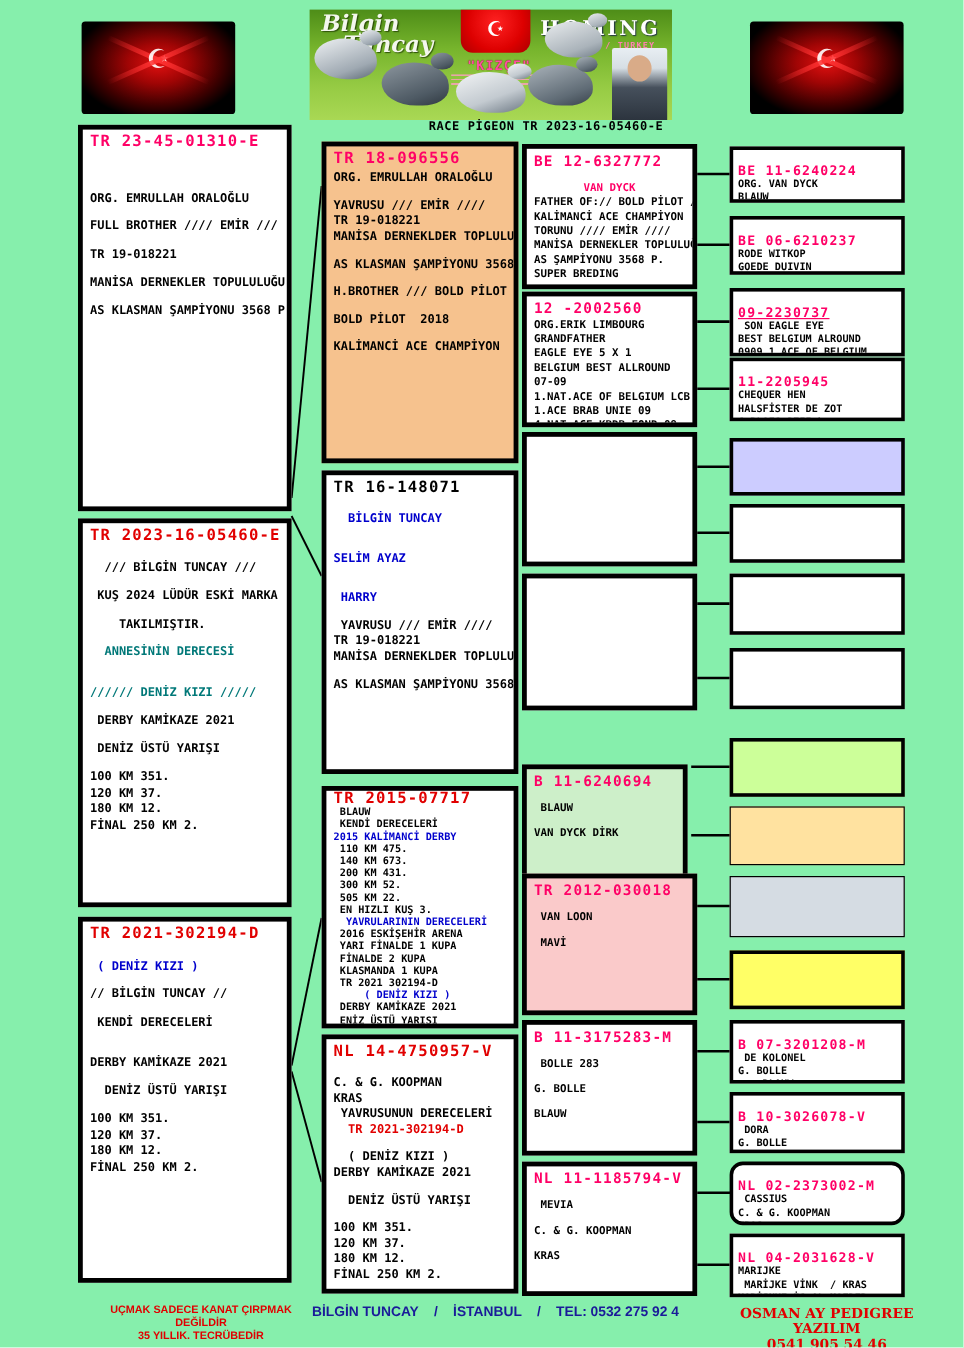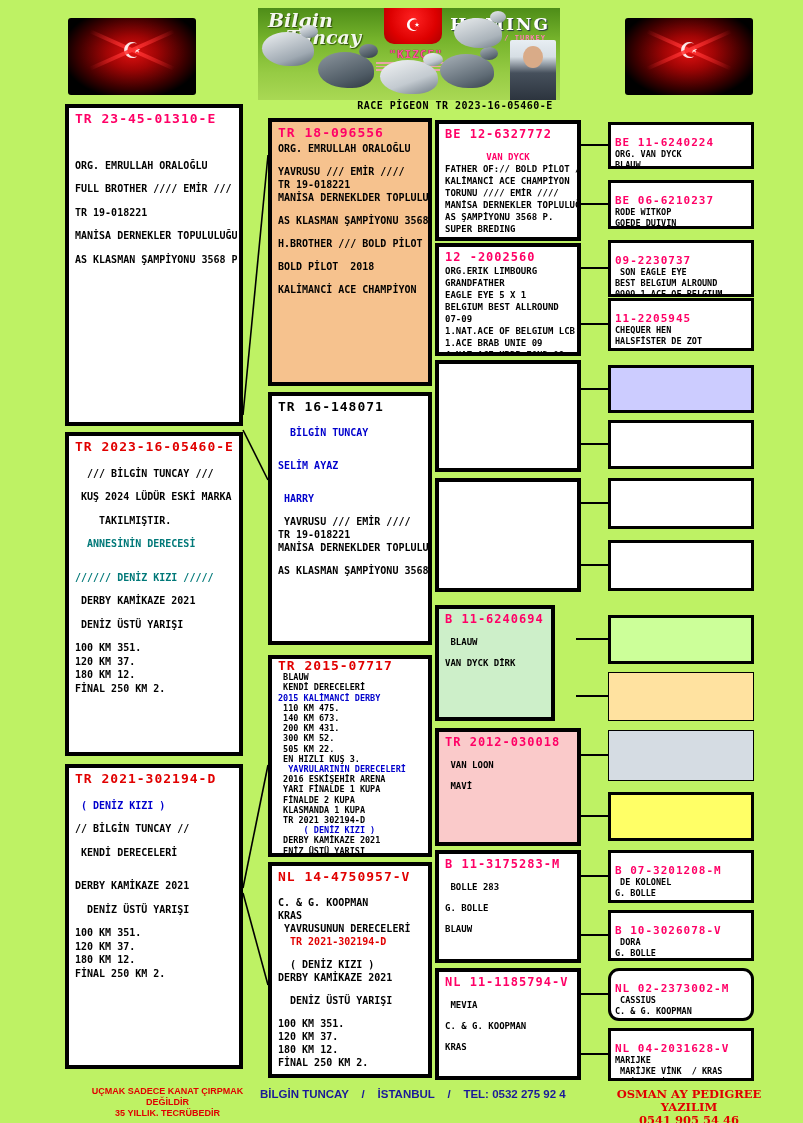--- a/index.html
+++ b/index.html
@@ -1,16 +1,16 @@
 <!DOCTYPE html>
 <html><head>
 <meta charset="utf-8">
 <style>
   html,body{margin:0;padding:0;background:#fff;}
-  .page{position:relative;width:803px;height:1123px;background:#bef264;overflow:hidden;
+  .page{position:relative;width:803px;height:1123px;background:#86efac;overflow:hidden;
         font-family:"DejaVu Sans Mono", monospace;}
   
   .connectors{position:absolute;left:0;top:0;z-index:1;}
   
   .box{position:absolute;border:4px solid #000;background:#fff;box-sizing:border-box;
        padding:4px 6px;z-index:2;font-weight:bold;color:#000;white-space:pre;overflow:hidden;}
   .box-title{font-weight:bold;letter-spacing:1px;white-space:pre;}
   .box-line{white-space:pre;min-height:1em;}
   .col1{font-size:10px;line-height:13.5px;}
   .col2{font-size:10px;line-height:13px;}
@@ -27,21 +27,21 @@
   .p1{left:65px;top:432px;width:178px;height:324px;}
   .p2{left:65px;top:764px;width:178px;height:305px;}
   .p3{left:268px;top:118px;width:164px;height:268px;}
   .p4{left:268px;top:392px;width:164px;height:253px;}
   .p5{left:268px;top:655px;width:164px;height:202px;}
   .p6{left:268px;top:862px;width:164px;height:216px;}
   .p7{left:435px;top:120px;width:146px;height:121px;}
   .p8{left:435px;top:243px;width:146px;height:113px;}
   .p9{left:435px;top:360px;width:146px;height:112px;}
   .p10{left:435px;top:478px;width:146px;height:114px;}
-  .p11{left:435px;top:605px;width:120px;height:116px;}
+  .p11{left:435px;top:637px;width:138px;height:116px;}
   .p12{left:435px;top:728px;width:146px;height:118px;}
   .p13{left:435px;top:850px;width:146px;height:113px;}
   .p14{left:435px;top:968px;width:146px;height:112px;}
   .p15{left:608px;top:122px;width:146px;height:47px;}
   .p16{left:608px;top:180px;width:146px;height:49px;}
   .p17{left:608px;top:240px;width:146px;height:57px;}
   .p18{left:608px;top:298px;width:146px;height:53px;}
   .p19{left:608px;top:365px;width:146px;height:48px;}
   .p20{left:608px;top:420px;width:146px;height:49px;}
   .p21{left:608px;top:478px;width:146px;height:51px;}
@@ -170,21 +170,21 @@
   <div class="box col3 p7" style="background: rgb(255, 255, 255);"><div class="box-title" style="color: rgb(255, 0, 102);">BE 12-6327772</div><div class="box-line"></div><div class="box-line" style="color: rgb(255, 0, 102); text-align: center;">VAN DYCK</div><div class="box-line">FATHER OF:// BOLD PİLOT ///</div><div class="box-line">KALİMANCİ ACE CHAMPİYON</div><div class="box-line">TORUNU //// EMİR ////</div><div class="box-line">MANİSA DERNEKLER TOPLULUĞU</div><div class="box-line">AS ŞAMPİYONU 3568 P.</div><div class="box-line">SUPER BREDING</div></div>
   <div class="box col3 p8" style="background: rgb(255, 255, 255);"><div class="box-title" style="color: rgb(255, 0, 102);">12 -2002560</div><div class="box-line">ORG.ERIK LIMBOURG</div><div class="box-line">GRANDFATHER</div><div class="box-line">EAGLE EYE 5 X 1</div><div class="box-line">BELGIUM BEST ALLROUND</div><div class="box-line">07-09</div><div class="box-line">1.NAT.ACE OF BELGIUM LCB</div><div class="box-line">1.ACE BRAB UNIE 09</div><div class="box-line">4.NAT ACE KBDB FOND 09</div></div>
   <div class="box col3 p9" style="background: rgb(255, 255, 255);"></div>
   <div class="box col3 p10" style="background: rgb(255, 255, 255);"></div>
   <div class="box col3 p11" style="background: rgb(205, 239, 201);"><div class="box-title" style="color: rgb(255, 0, 102);">B 11-6240694</div><div class="box-line"></div><div class="box-line"> BLAUW</div><div class="box-line"></div><div class="box-line">VAN DYCK DİRK</div></div>
   <div class="box col3 p12" style="background: rgb(250, 202, 202);"><div class="box-title" style="color: rgb(255, 0, 102);">TR 2012-030018</div><div class="box-line"></div><div class="box-line"> VAN LOON</div><div class="box-line"></div><div class="box-line"> MAVİ</div></div>
   <div class="box col3 p13" style="background: rgb(255, 255, 255);"><div class="box-title" style="color: rgb(255, 0, 102);">B 11-3175283-M</div><div class="box-line"></div><div class="box-line"> BOLLE 283</div><div class="box-line"></div><div class="box-line">G. BOLLE</div><div class="box-line"></div><div class="box-line">BLAUW</div></div>
   <div class="box col3 p14" style="background: rgb(255, 255, 255);"><div class="box-title" style="color: rgb(255, 0, 102);">NL 11-1185794-V</div><div class="box-line"></div><div class="box-line"> MEVIA</div><div class="box-line"></div><div class="box-line">C. &amp; G. KOOPMAN</div><div class="box-line"></div><div class="box-line">KRAS</div></div>
   <div class="box col4 p15" style="background: rgb(255, 255, 255);"><div class="box-title" style="color: rgb(255, 0, 102);">BE 11-6240224</div><div class="box-line">ORG. VAN DYCK</div><div class="box-line">BLAUW</div></div>
   <div class="box col4 p16" style="background: rgb(255, 255, 255);"><div class="box-title" style="color: rgb(255, 0, 102);">BE 06-6210237</div><div class="box-line">RODE WITKOP</div><div class="box-line">GOEDE DUIVIN</div></div>
-  <div class="box col4 p17" style="background: rgb(255, 255, 255);"><div class="box-title" style="color: rgb(255, 0, 102);">09-2230737</div><div class="box-line"> SON EAGLE EYE</div><div class="box-line">BEST BELGIUM ALROUND</div><div class="box-line">0909 1.ACE OF BELGIUM</div></div>
+  <div class="box col4 p17" style="background: rgb(255, 255, 255);"><div class="box-title" style="color: rgb(255, 0, 102); text-decoration: underline;">09-2230737</div><div class="box-line"> SON EAGLE EYE</div><div class="box-line">BEST BELGIUM ALROUND</div><div class="box-line">0909 1.ACE OF BELGIUM</div></div>
   <div class="box col4 p18" style="background: rgb(255, 255, 255);"><div class="box-title" style="color: rgb(255, 0, 102);">11-2205945</div><div class="box-line">CHEQUER HEN</div><div class="box-line">HALSFİSTER DE ZOT</div><div class="box-line">6.BLOIS 2755 b.</div></div>
   <div class="box col4 p19" style="background: rgb(204, 204, 255);"></div>
   <div class="box col4 p20" style="background: rgb(255, 255, 255);"></div>
   <div class="box col4 p21" style="background: rgb(255, 255, 255);"></div>
   <div class="box col4 p22" style="background: rgb(255, 255, 255);"></div>
   <div class="box col4 p23" style="background: rgb(204, 255, 153);"></div>
   <div class="box col4 thin p24" style="background: rgb(255, 226, 160);"></div>
   <div class="box col4 thin p25" style="background: rgb(213, 220, 227);"></div>
   <div class="box col4 p26" style="background: rgb(255, 255, 102);"></div>
   <div class="box col4 p27" style="background: rgb(255, 255, 255);"><div class="box-title" style="color: rgb(255, 0, 102);">B 07-3201208-M</div><div class="box-line"> DE KOLONEL</div><div class="box-line">G. BOLLE</div><div class="box-line">    BLAUW</div></div>

